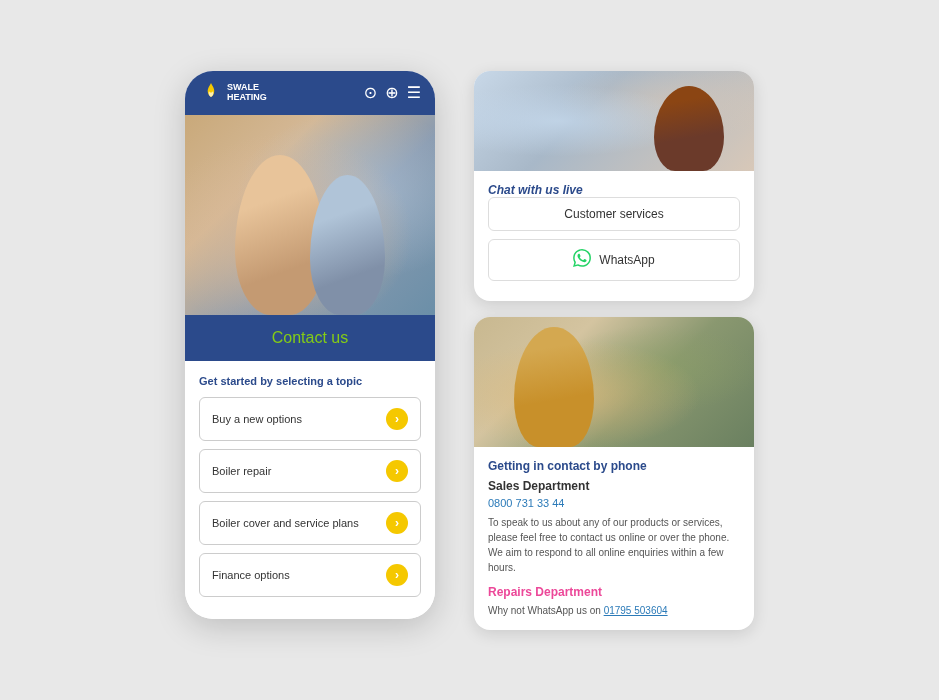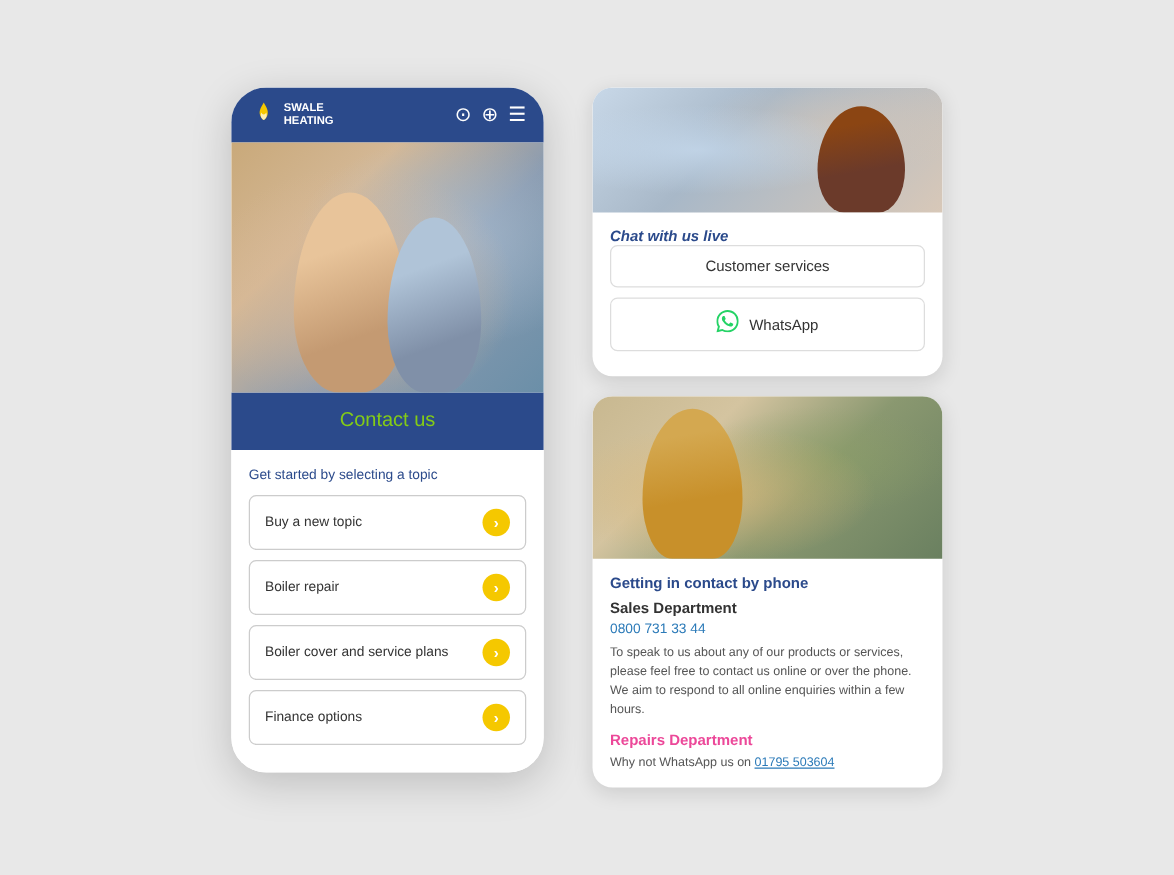--- a/index.html
+++ b/index.html
@@ -105,21 +105,21 @@
       padding: 14px;
       font-size: 16px;
       font-weight: normal;
     }
     .phone-body {
       padding: 14px;
       background: white;
     }
     .topic-label {
       font-size: 11px;
-      font-weight: normal;
+      font-weight: bold;
       color: #2b4a8b;
       margin-bottom: 10px;
     }
     .topic-btn {
       display: flex;
       align-items: center;
       justify-content: space-between;
       border: 1.5px solid #ccc;
       border-radius: 6px;
       padding: 10px 12px;
@@ -323,21 +323,21 @@
     </div>
 
     <div class="contact-title-bar">
       <span>Contact us</span>
     </div>
 
     <div class="phone-body">
       <div class="topic-label">Get started by selecting a topic</div>
 
       <div class="topic-btn">
-        <span class="topic-btn-text">Buy a new topic</span>
+        <span class="topic-btn-text">Buy a new options</span>
         <div class="topic-btn-arrow">
           <span>›</span>
         </div>
       </div>
 
       <div class="topic-btn">
         <span class="topic-btn-text">Boiler repair</span>
         <div class="topic-btn-arrow">
           <span>›</span>
         </div>

